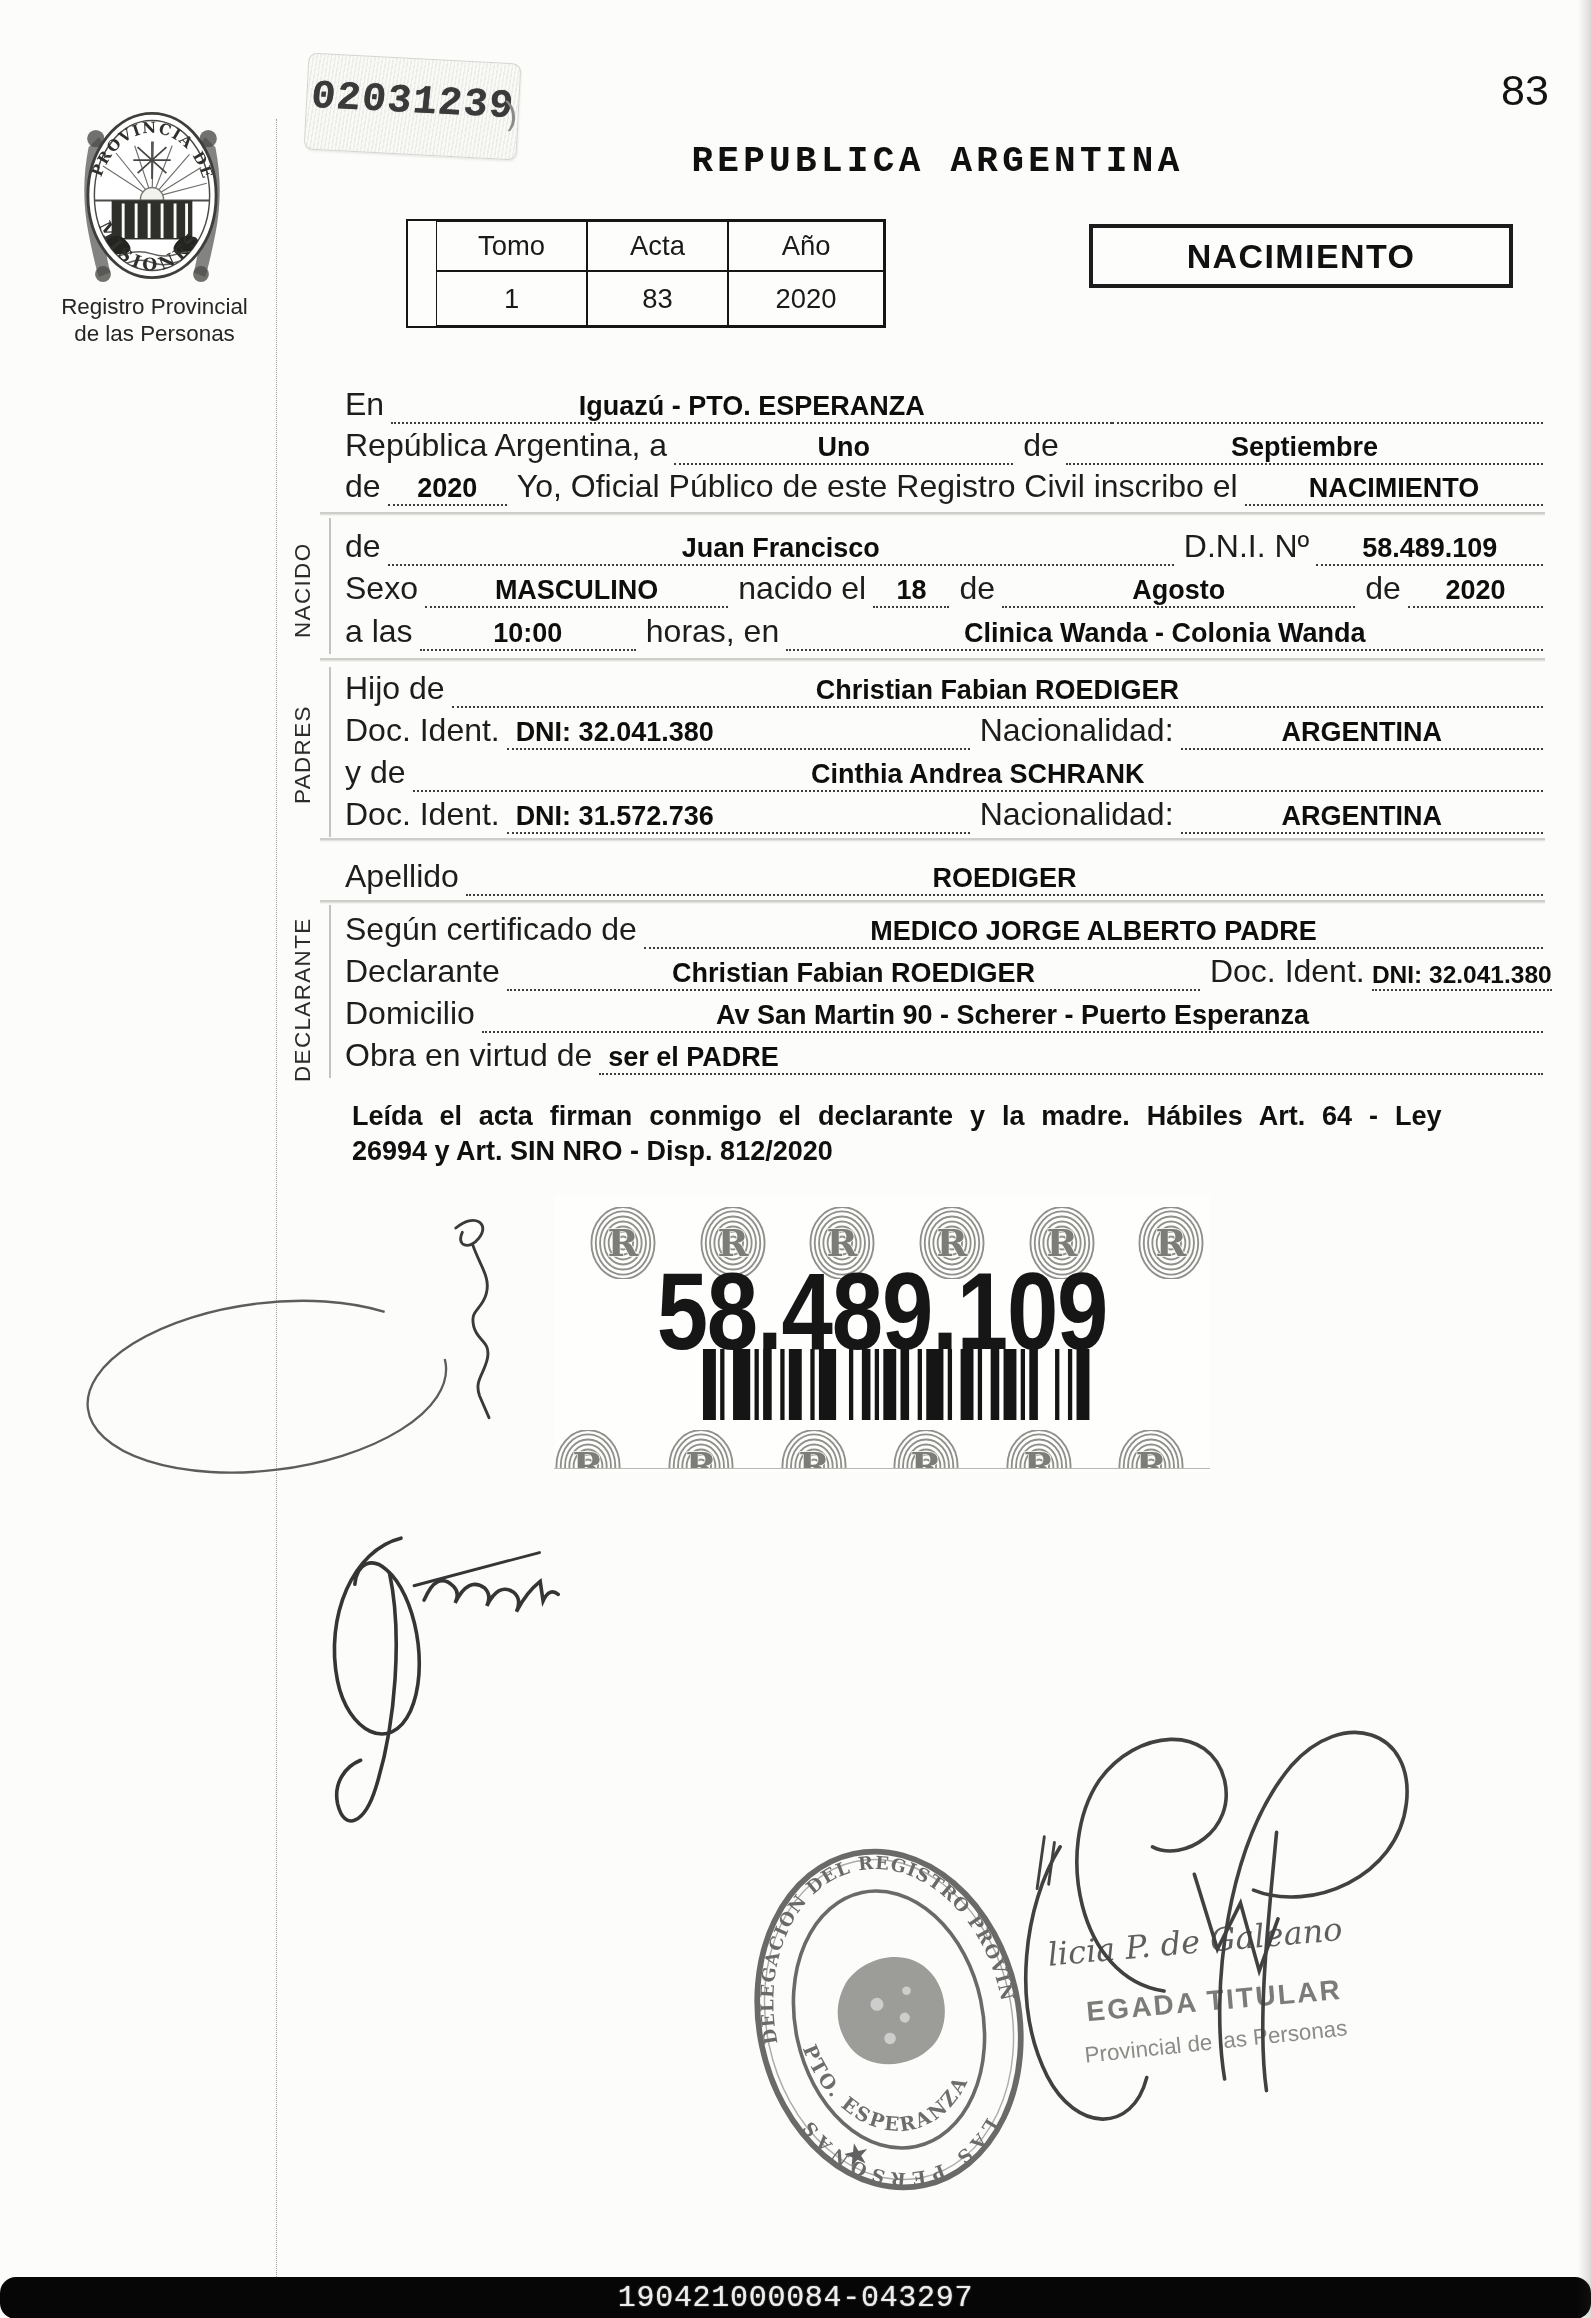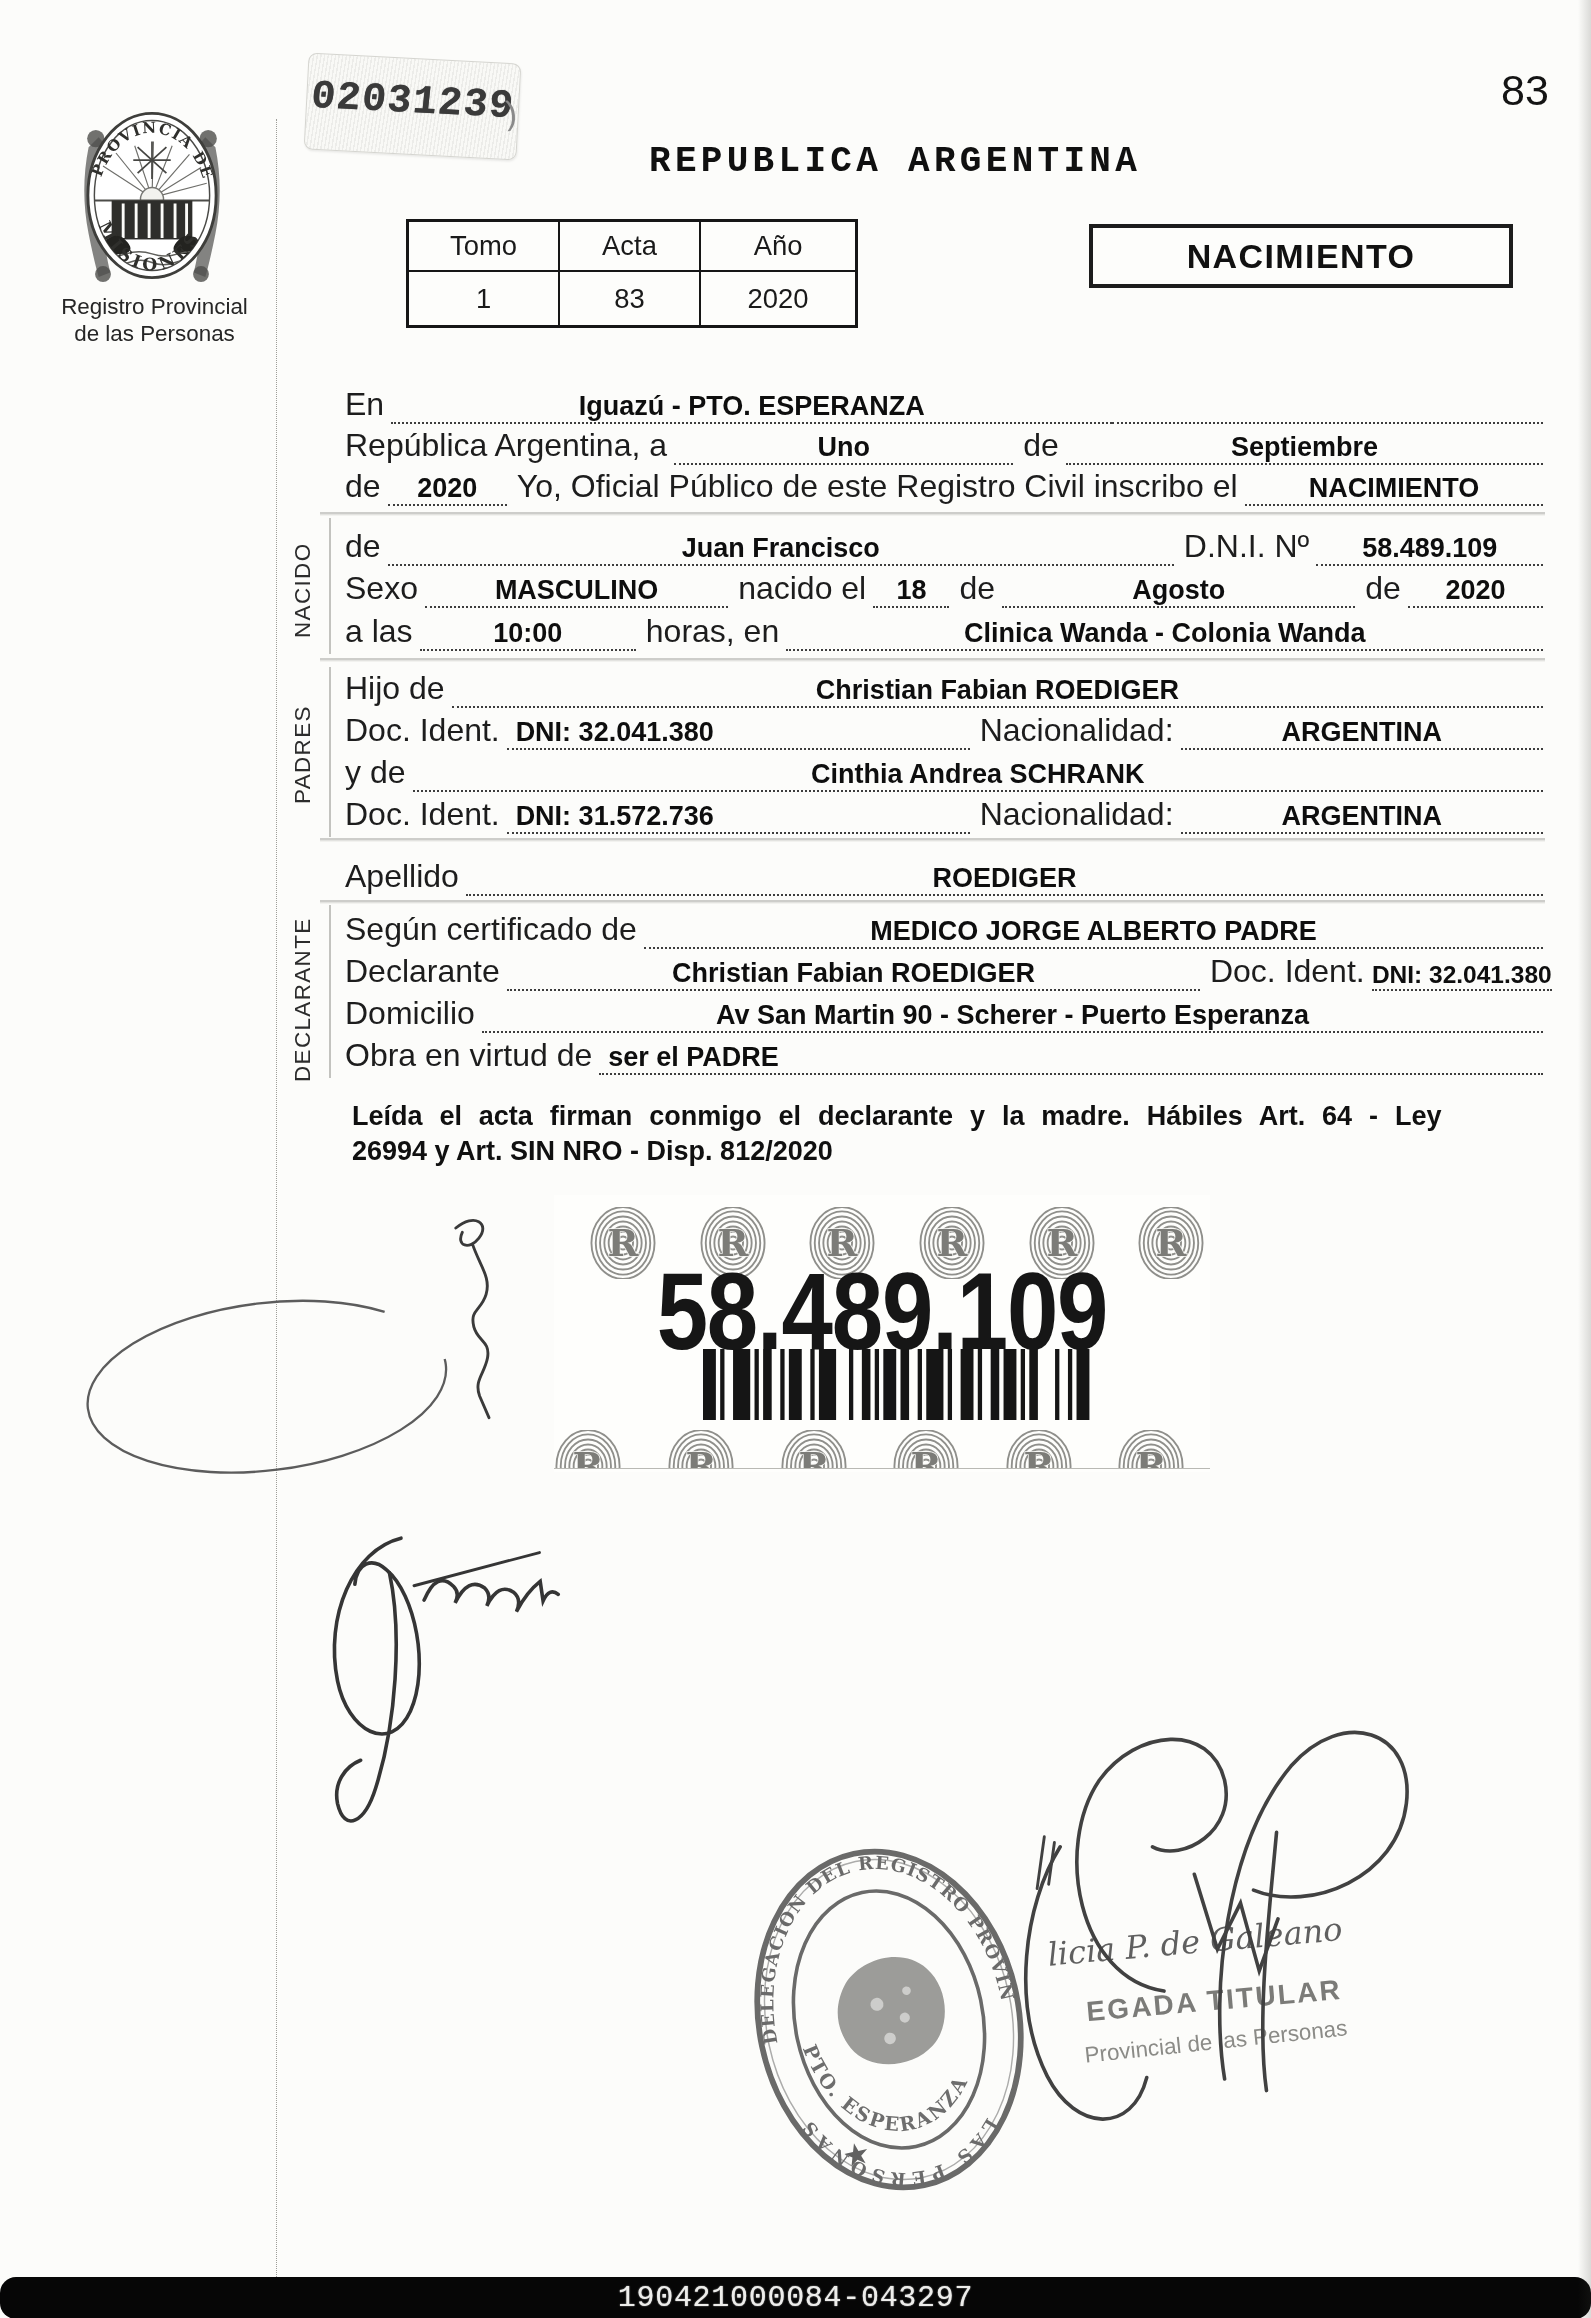--- a/index.html
+++ b/index.html
@@ -1,36 +1,36 @@
 <!DOCTYPE html>
 <html style="font-size:11.5px"><head>
 <meta charset="utf-8">
 <style>
   html,body{margin:0;padding:0;background:#d9d9d6;}
   .page{position:relative;width:1591px;height:2319px;background:#fcfcfa;overflow:hidden;
         font-family:"Liberation Sans",sans-serif;color:#1e1e1e;}
   .abs{position:absolute;}
   
   .page-number{left:1501px;top:66px;font-size:43px;color:#141414;}
-  .doc-title{left:649px;top:141px;width:577px;
+  .doc-title{left:649px;top:141px;width:577px;text-align:center;
              font-family:"Liberation Mono","DejaVu Sans Mono",monospace;
              font-weight:bold;font-size:36px;letter-spacing:4.3px;color:#101010;}
   .sticker{left:306px;top:58px;width:211px;height:95px;border-radius:8.7px;
            background:repeating-linear-gradient(96deg,#ecece9 0 1.4px,#f9f9f6 1.4px 3.6px);
            border:0.7px solid #d5d5d0;transform:rotate(3deg);box-shadow:0.7px 1.4px 2.2px rgba(0,0,0,.08);}
   .sticker-number{position:absolute;left:0;top:20px;width:100%;text-align:center;
            font-family:"Liberation Mono","DejaVu Sans Mono",monospace;font-weight:bold;
            font-size:40px;letter-spacing:1.4px;color:#3a3a3a;transform:skewX(-3deg);
            text-shadow:0 0 0.7px #555;}
   .sticker-mark{position:absolute;right:1.4px;top:30px;font-size:33px;color:#8a8a8a;transform:rotate(-8deg);}
   .emblem{left:74px;top:104px;}
   .letterhead-caption{left:50px;top:293px;width:209px;text-align:center;font-size:22.4px;line-height:27px;color:#262626;}
   
   .acta-table{left:406px;top:219px;border:2.9px solid #161616;display:grid;
-              grid-template-columns:151px 141px 156px;grid-template-rows:50px 55px;background:#fdfdfb;}
+              grid-template-columns:151px 141px 156px;grid-template-rows:50px 55px;background:#fdfdfb;padding-left:28px;}
   .acta-table .cell{border:1.4px solid #161616;display:flex;align-items:center;justify-content:center;
                     font-size:27.4px;color:#1a1a1a;}
   .acta-box{left:1089px;top:224px;width:416px;height:56px;border:4.3px solid #1c1c1c;
             display:flex;align-items:center;justify-content:center;background:#fdfdfb;}
   .acta-box span{font-size:34px;font-weight:bold;letter-spacing:1.4px;color:#111;}
   
   .fline{position:absolute;left:345px;width:1198px;height:39px;display:flex;align-items:flex-end;}
   .lbl{font-size:32px;white-space:nowrap;padding:0 7.2px 0.7px 0;line-height:1.12;color:#1d1d1d;}
   .lbl.mid{padding:0 7.2px 0.7px 10px;}
   .fill{border-bottom:2.9px dotted #3d3d3d;text-align:center;font-weight:bold;font-size:27px;

